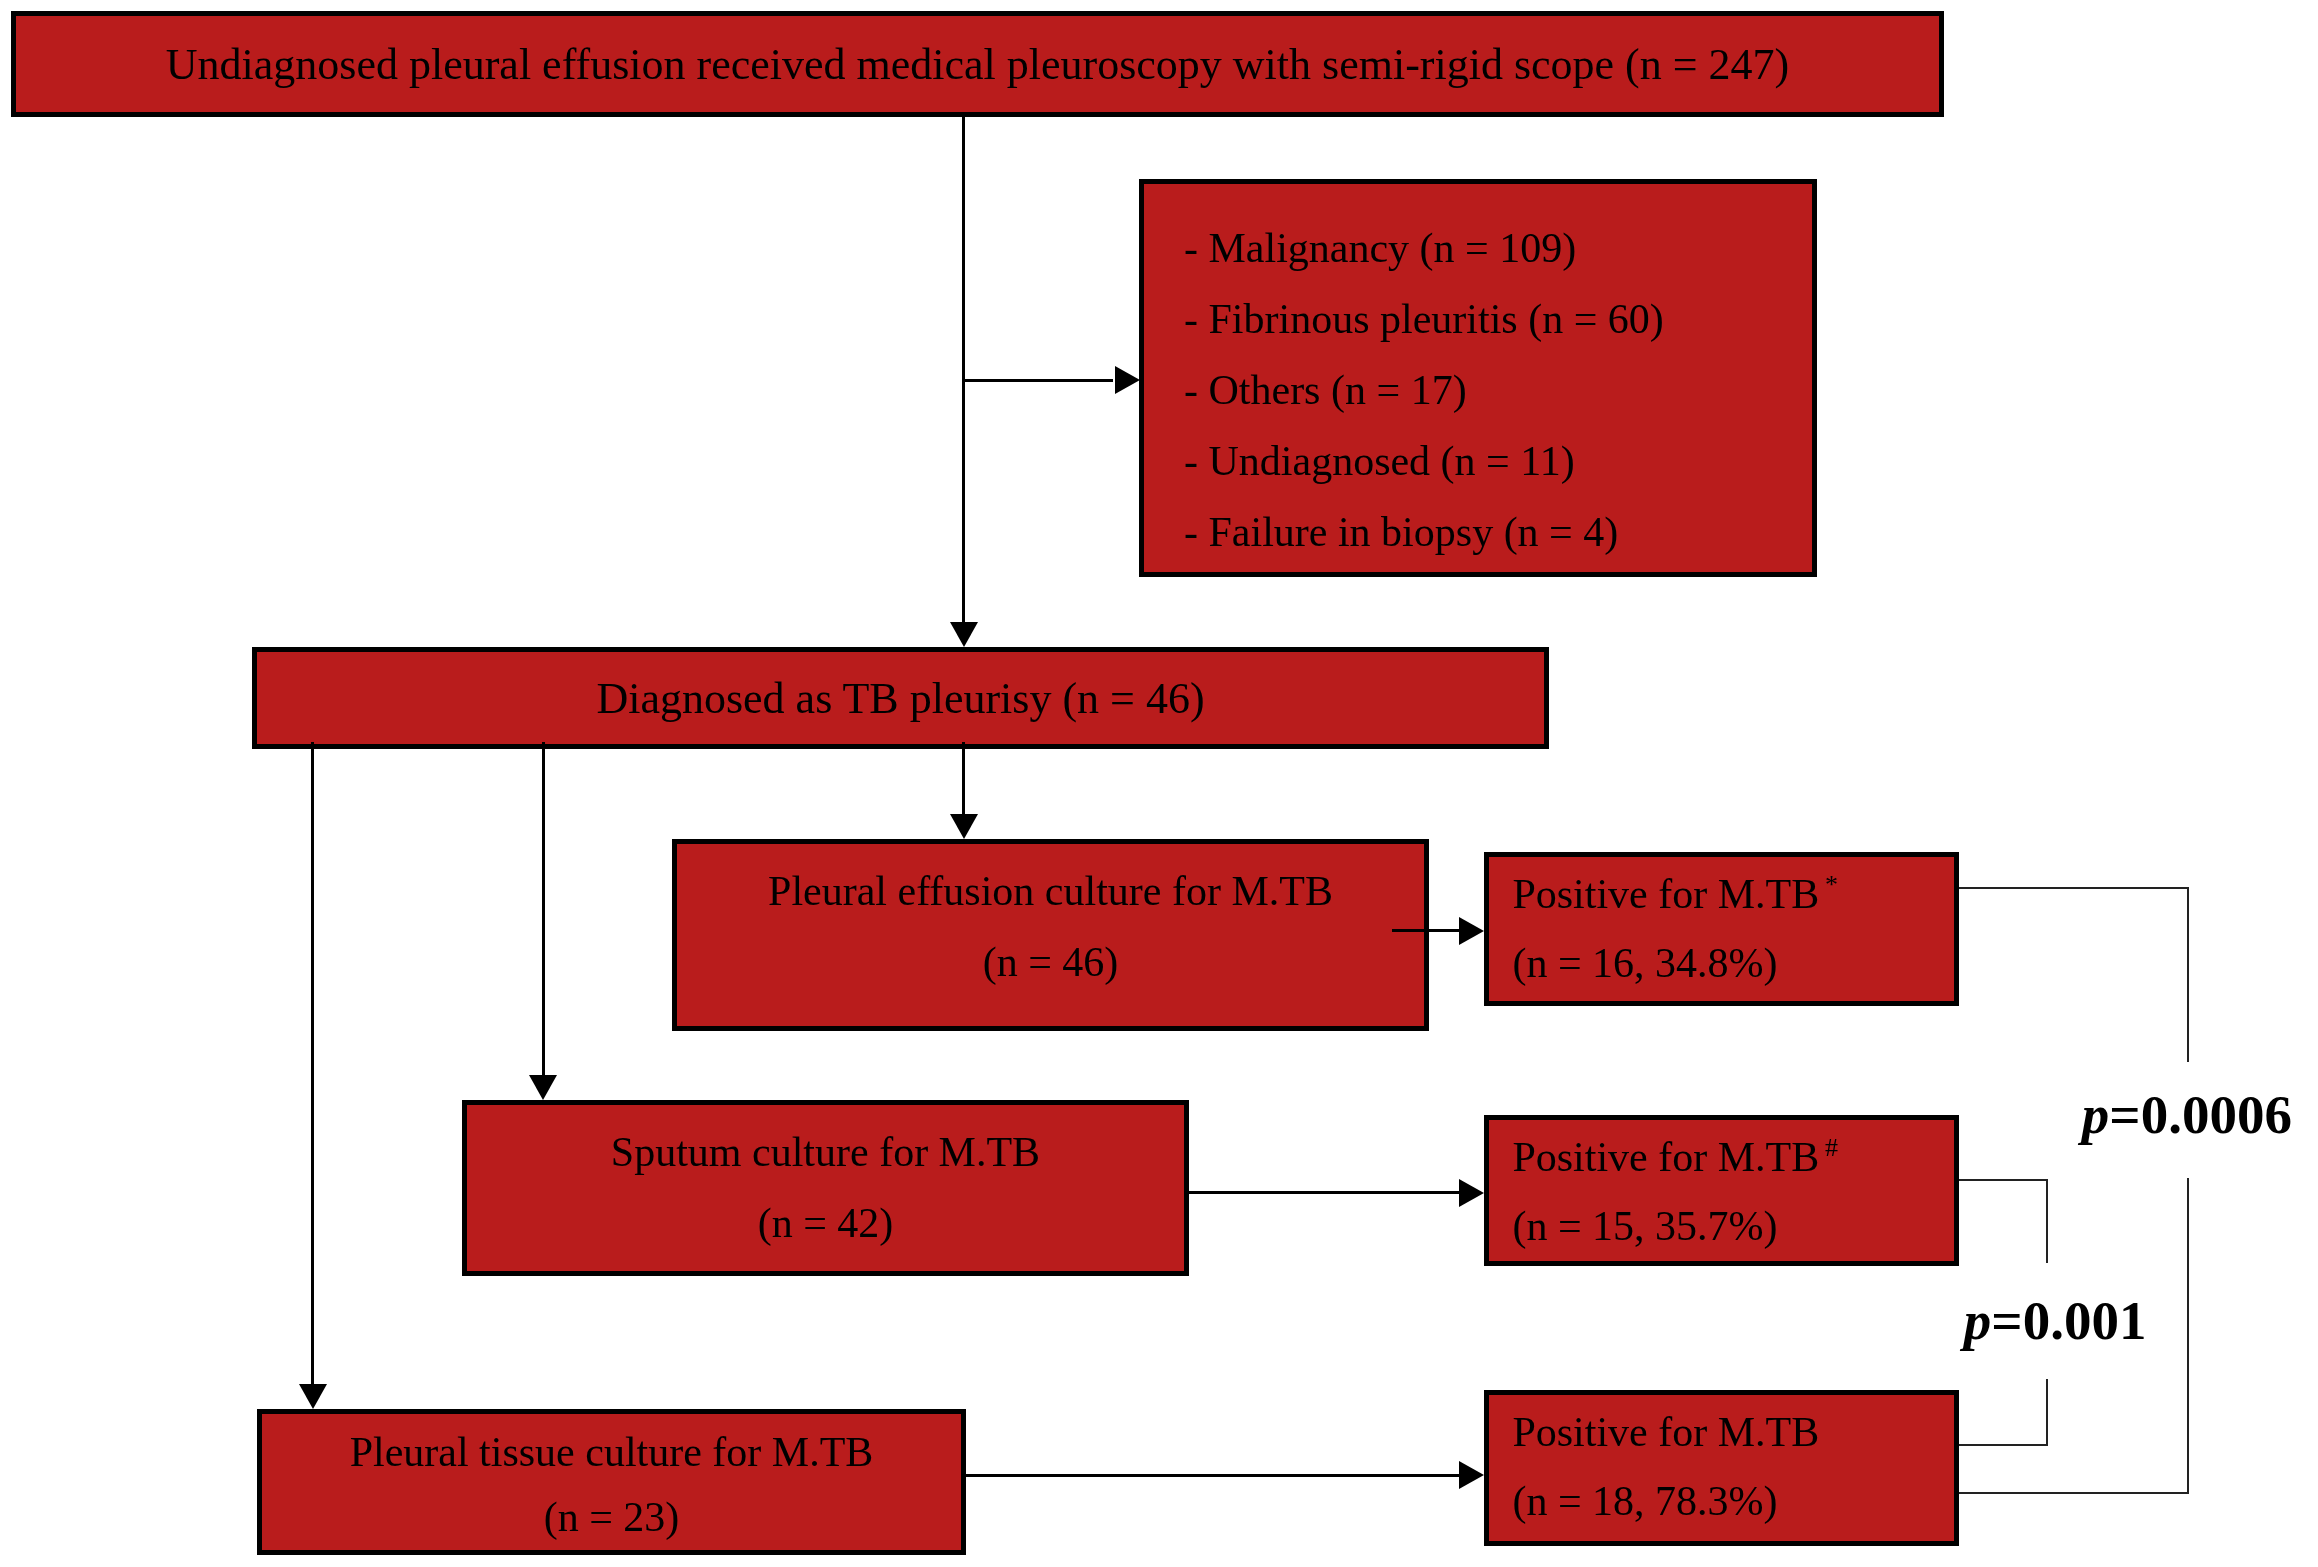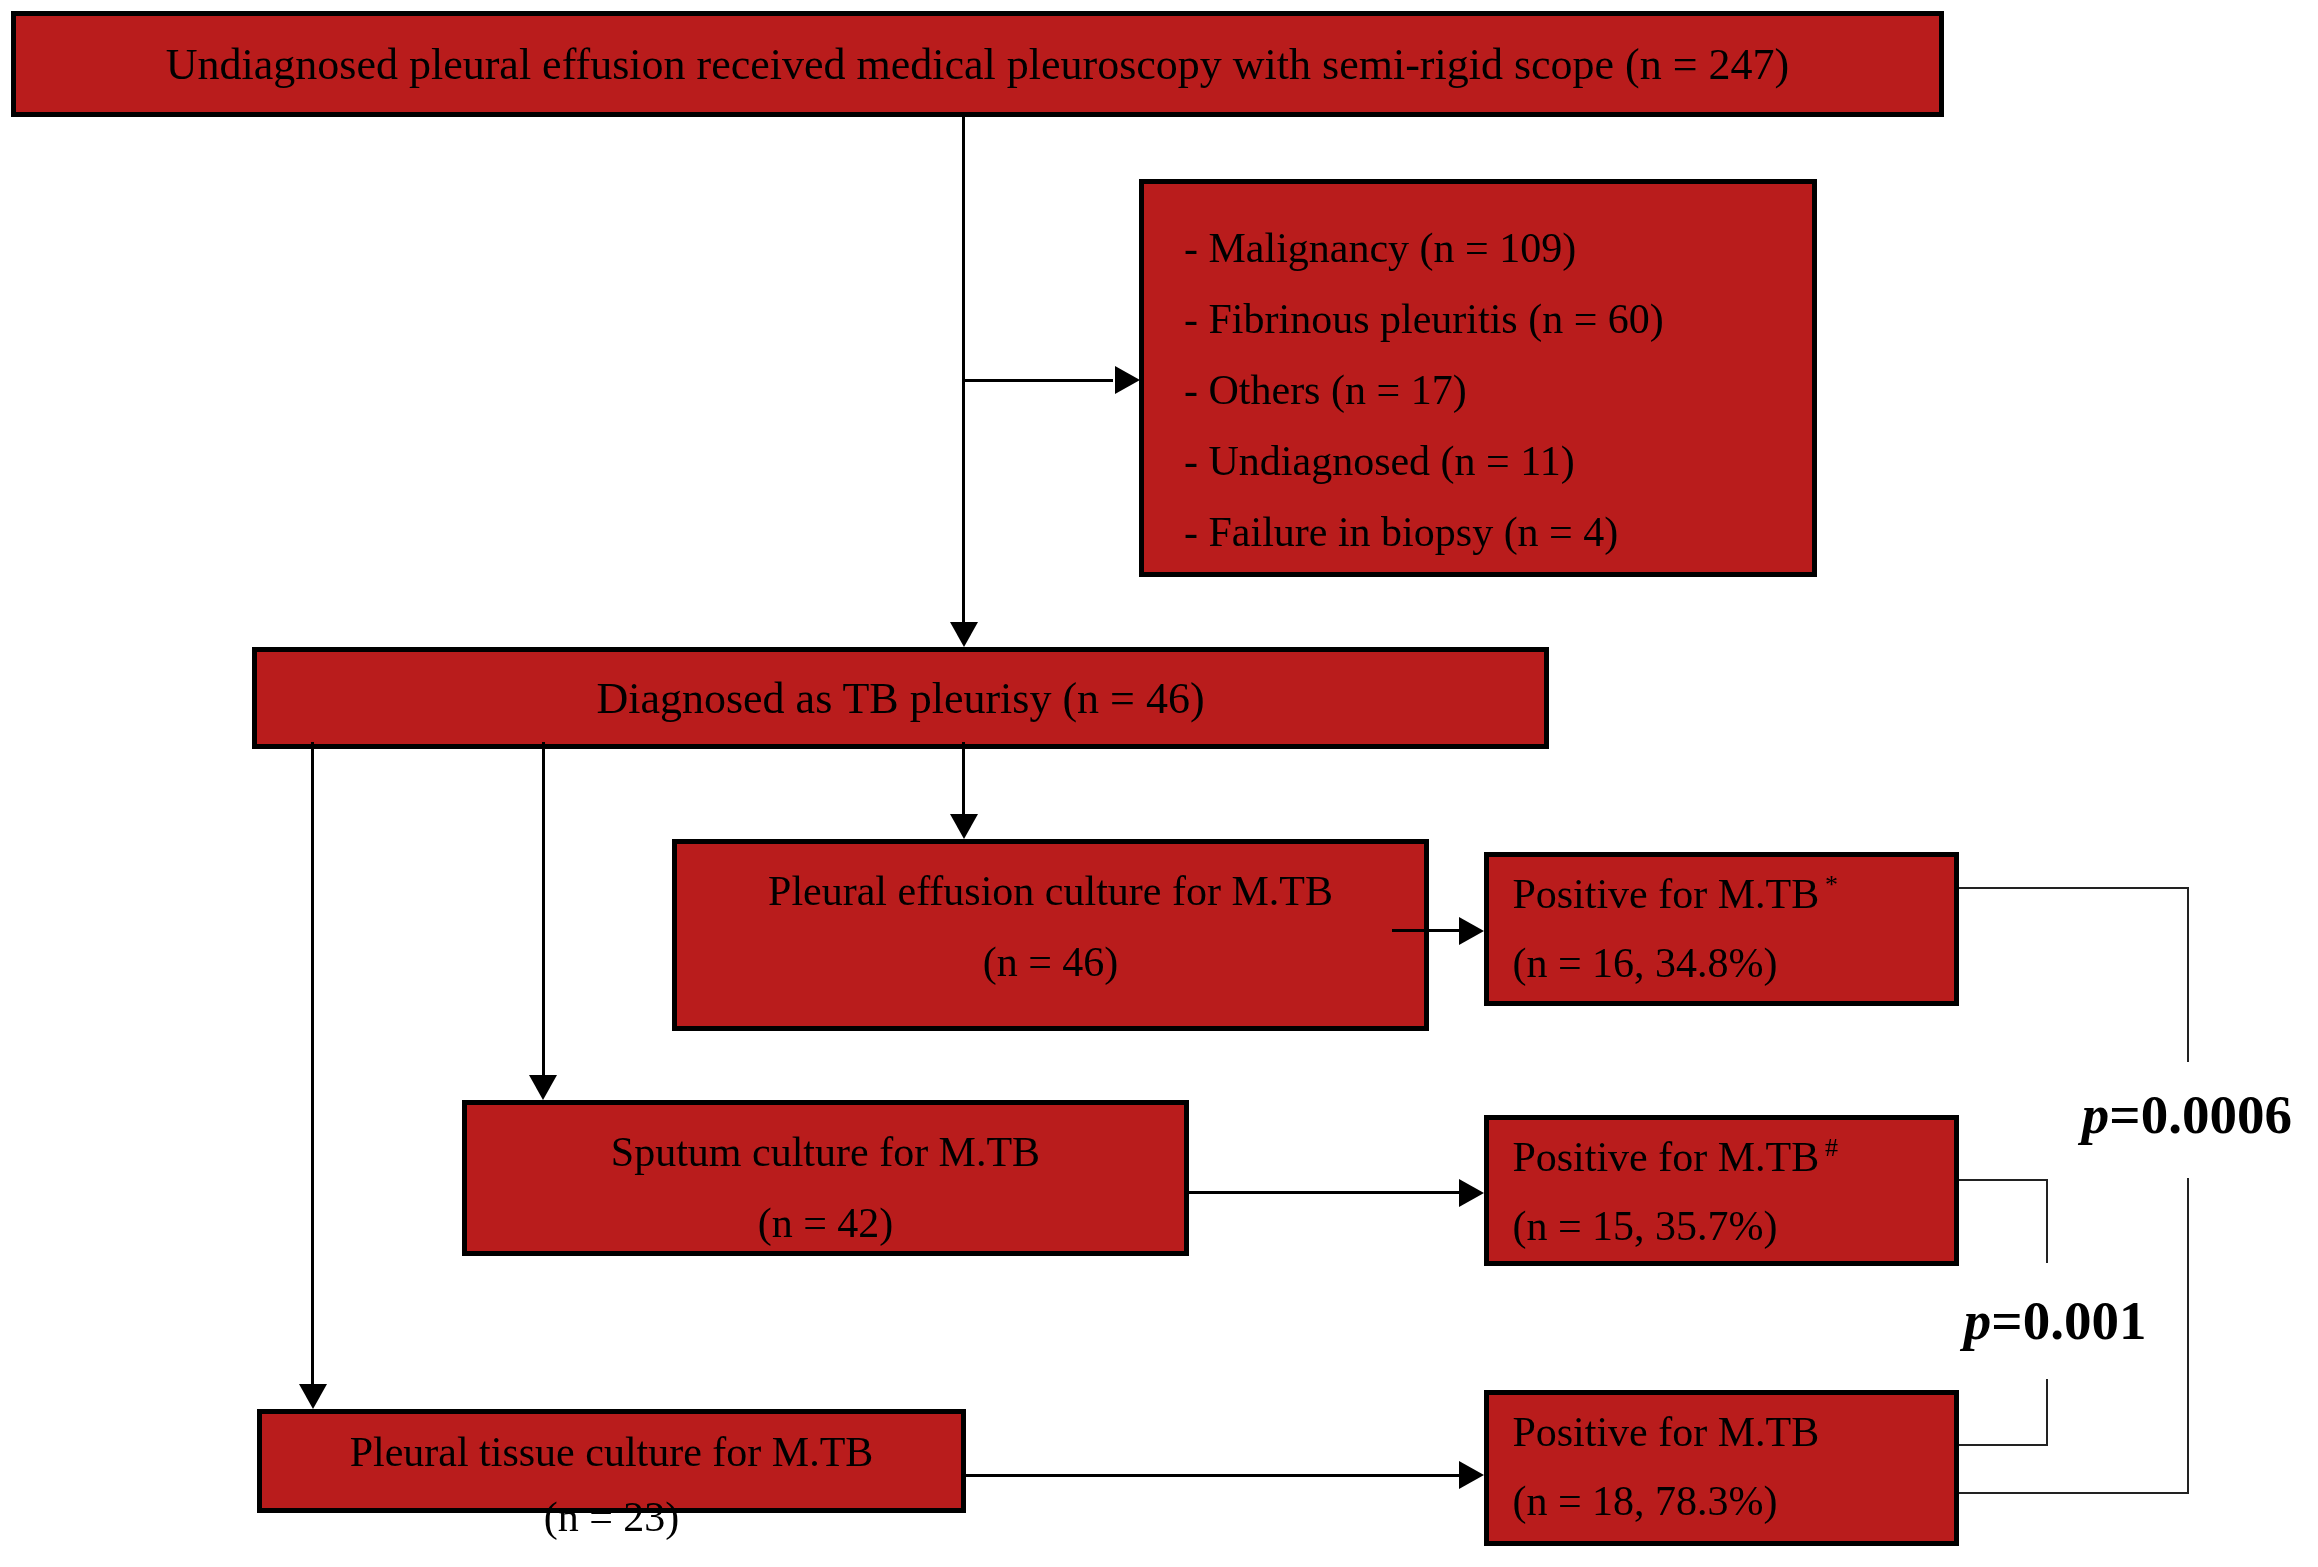--- a/index.html
+++ b/index.html
@@ -114,31 +114,31 @@
   <div class="box two-line-center" style="left:636px; top:839px; width:757px; height:192px;margin-left:36px;">
     <div>Pleural effusion culture for M.TB</div>
     <div>(n = 46)</div>
   </div>
 
   <div class="box two-line-left" style="left:1484px; top:852px; width:475px; height:154px;">
     <div><span>Positive for M.TB</span><sup class="mark">*</sup></div>
     <div>(n = 16, 34.8%)</div>
   </div>
 
-  <div class="box two-line-center" style="left:462px; top:1100px; width:727px; height:156px;">
+  <div class="box two-line-center" style="left:462px; top:1100px; width:727px; height:176px;">
     <div>Sputum culture for M.TB</div>
     <div>(n = 42)</div>
   </div>
 
   <div class="box two-line-left" style="left:1484px; top:1115px; width:475px; height:151px;">
     <div><span>Positive for M.TB</span><sup class="mark">#</sup></div>
     <div>(n = 15, 35.7%)</div>
   </div>
 
-  <div class="box two-line-center" style="left:257px; top:1409px; width:709px; height:104px; padding-top:5.8px; line-height:1.55;">
+  <div class="box two-line-center" style="left:257px; top:1409px; width:709px; height:146px; padding-top:5.8px; line-height:1.55;">
     <div>Pleural tissue culture for M.TB</div>
     <div>(n = 23)</div>
   </div>
 
   <div class="box two-line-left" style="left:1484px; top:1390px; width:475px; height:156px;">
     <div><span>Positive for M.TB</span><sup class="mark"></sup></div>
     <div>(n = 18, 78.3%)</div>
   </div>
 
   <div class="vline" style="left:962px; top:117px; height:508px;"></div>

